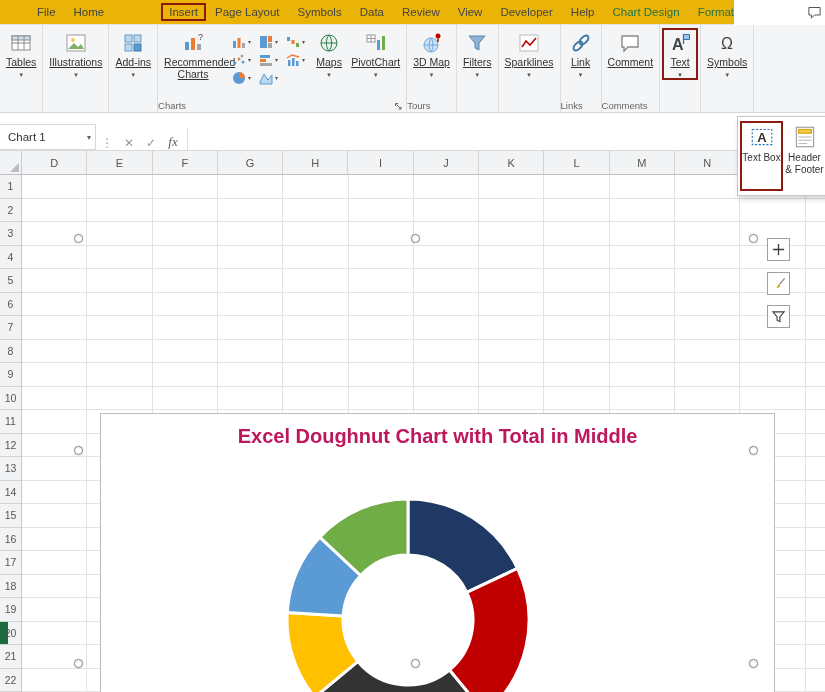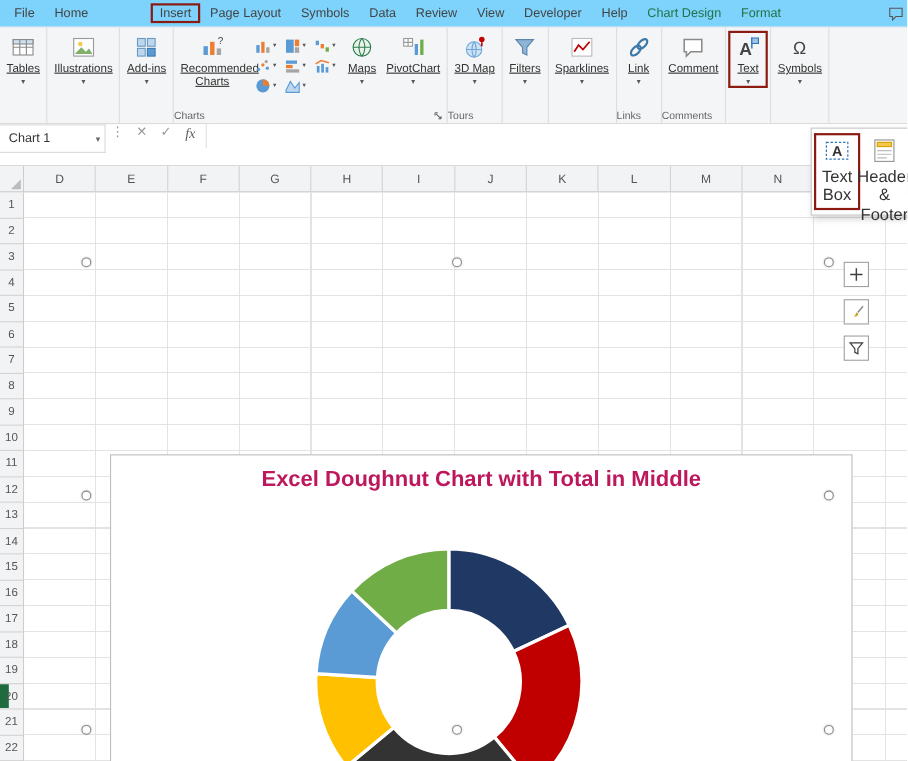--- a/index.html
+++ b/index.html
@@ -2,21 +2,21 @@
 <html style="--green: #217346; --hl: #8B1A10;"><head>
 <meta charset="utf-8">
 <style>
   :root{ --green:#217346; --hl:#8B1A10; }
   *{box-sizing:border-box; margin:0; padding:0;}
   html,body{background:#fff;}
   body{font-family:"Liberation Sans", sans-serif;}
   .app{position:relative; width:825px; height:692px; background:#fff; overflow:hidden; font-size:11px; color:#333;}
 
   
-  .tabbar{position:absolute; left:0; top:0; width:825px; height:25px; background:#7dd3fc; display:flex; align-items:center; padding-left:4px; border-bottom:1px solid #e4e4e4;}
+  .tabbar{position:absolute; left:0; top:0; width:734px; height:25px; background:#eab308; display:flex; align-items:center; padding-left:28px; border-bottom:1px solid #e4e4e4;}
   .tab{padding:3px 9px; font-size:11.5px; color:#444; cursor:pointer; white-space:nowrap;}
   .tab.contextual{color:var(--green);}
   .tab.hl-box{border:2.5px solid var(--hl); padding:1px 6px;margin-left:48px;}
   .tabbar-right-icon{position:absolute; right:3px; top:5px; width:15px; height:15px;}
   .tabbar-right-icon svg{width:100%; height:100%;}
 
   
   .ribbon{position:absolute; left:0; top:25px; width:825px; height:88px; background:#f4f5f6; border-bottom:1px solid #d6d6d6; display:flex; align-items:stretch;}
   .rgroup{position:relative; display:flex; align-items:flex-start; border-right:1px solid #dddddd; padding:3px 2px 14px 2px;}
   .rbtn{display:flex; flex-direction:column; align-items:center; gap:2px; padding:3px 4px 0 4px; min-width:36px; cursor:pointer;}
@@ -30,21 +30,21 @@
   .grow{display:flex; gap:8px;}
   .gcell{display:flex; align-items:center; gap:2px; cursor:pointer;}
   .gcell .icon{width:14px; height:14px;}
   .gcell .icon svg{width:100%; height:100%;}
   .gcell .caret{font-size:6px;}
   .glabel{position:absolute; bottom:1px; left:0; width:100%; text-align:left; font-size:9.5px; color:#666; white-space:nowrap;}
   .launcher{position:absolute; right:3px; bottom:2px; width:9px; height:9px;}
   .launcher svg{width:100%; height:100%;}
 
   
-  .formulabar{position:absolute; left:0; top:113px; width:825px; height:38px; background:#fff; border-bottom:1px solid #d9d9d9; display:flex; align-items:flex-start;}
+  .formulabar{position:absolute; left:0; top:113px; width:825px; height:38px; background:#fff; border-bottom:1px solid #d9d9d9; display:flex; align-items:flex-end;}
   .namebox{width:96px; height:26px; border:1px solid #d9d9d9; border-left:none; display:flex; align-items:center; padding:0 4px 0 8px; font-size:11.5px; color:#333; cursor:pointer;}
   .namebox .nb-caret{margin-left:auto; font-size:8px; color:#666;}
   .fbicon{width:22px; text-align:center; font-size:12px; color:#9a9a9a; cursor:pointer;}
   .fbicon.fx{font-family:"Liberation Serif", serif; font-style:italic; color:#5f5f5f; font-size:13px;}
   .fb-divider{width:1px; height:22px; background:#e0e0e0; margin:0 3px;}
   .formula-input{flex:1; height:26px; background:#fff; cursor:text;}
 
   
   .corner-cell{position:absolute; left:0; top:151px; width:22px; height:24px; background:#f2f3f4; border-right:1px solid #c9c9c9; border-bottom:1px solid #c0c0c0;}
   .corner-cell::after{content:""; position:absolute; right:2px; bottom:2px; border-left:9px solid transparent; border-bottom:9px solid #b9bdc1;}
@@ -66,21 +66,21 @@
   
   .handle{position:absolute; width:9px; height:9px; border-radius:50%; background:#fff; border:1px solid #8c8c8c; z-index:20; box-shadow:0 0 2px rgba(0,0,0,0.25);}
   .chart-side-btn{position:absolute; width:23px; height:23px; background:#fff; border:1px solid #a0a0a0; z-index:15; display:flex; align-items:center; justify-content:center; cursor:pointer;}
   .chart-side-btn svg{width:15px; height:15px;}
 
   
   .text-menu{position:absolute; left:737px; top:116px; width:92px; height:80px; background:#fff; border:1px solid #c6c6c6; box-shadow:2px 3px 6px rgba(0,0,0,0.18); z-index:50; display:flex; padding:4px 2px;}
   .tm-item{width:44px; display:flex; flex-direction:column; align-items:center; gap:2px; padding:3px 1px; cursor:pointer;}
   .tm-item .icon{width:26px; height:26px;}
   .tm-item .icon svg{width:100%; height:100%;}
-  .tm-label{font-size:15px; color:#333; text-align:center; line-height:1.15;}
+  .tm-label{font-size:10px; color:#333; text-align:center; line-height:1.15;}
   .tm-item.hl-box{border:2.5px solid var(--hl); padding:1px 0;}
 </style>
 </head>
 <body>
 
 <div class="app">
 
   <div class="tabbar" id="tabbar">
       <div class="tab">File</div>
       <div class="tab">Home</div>

